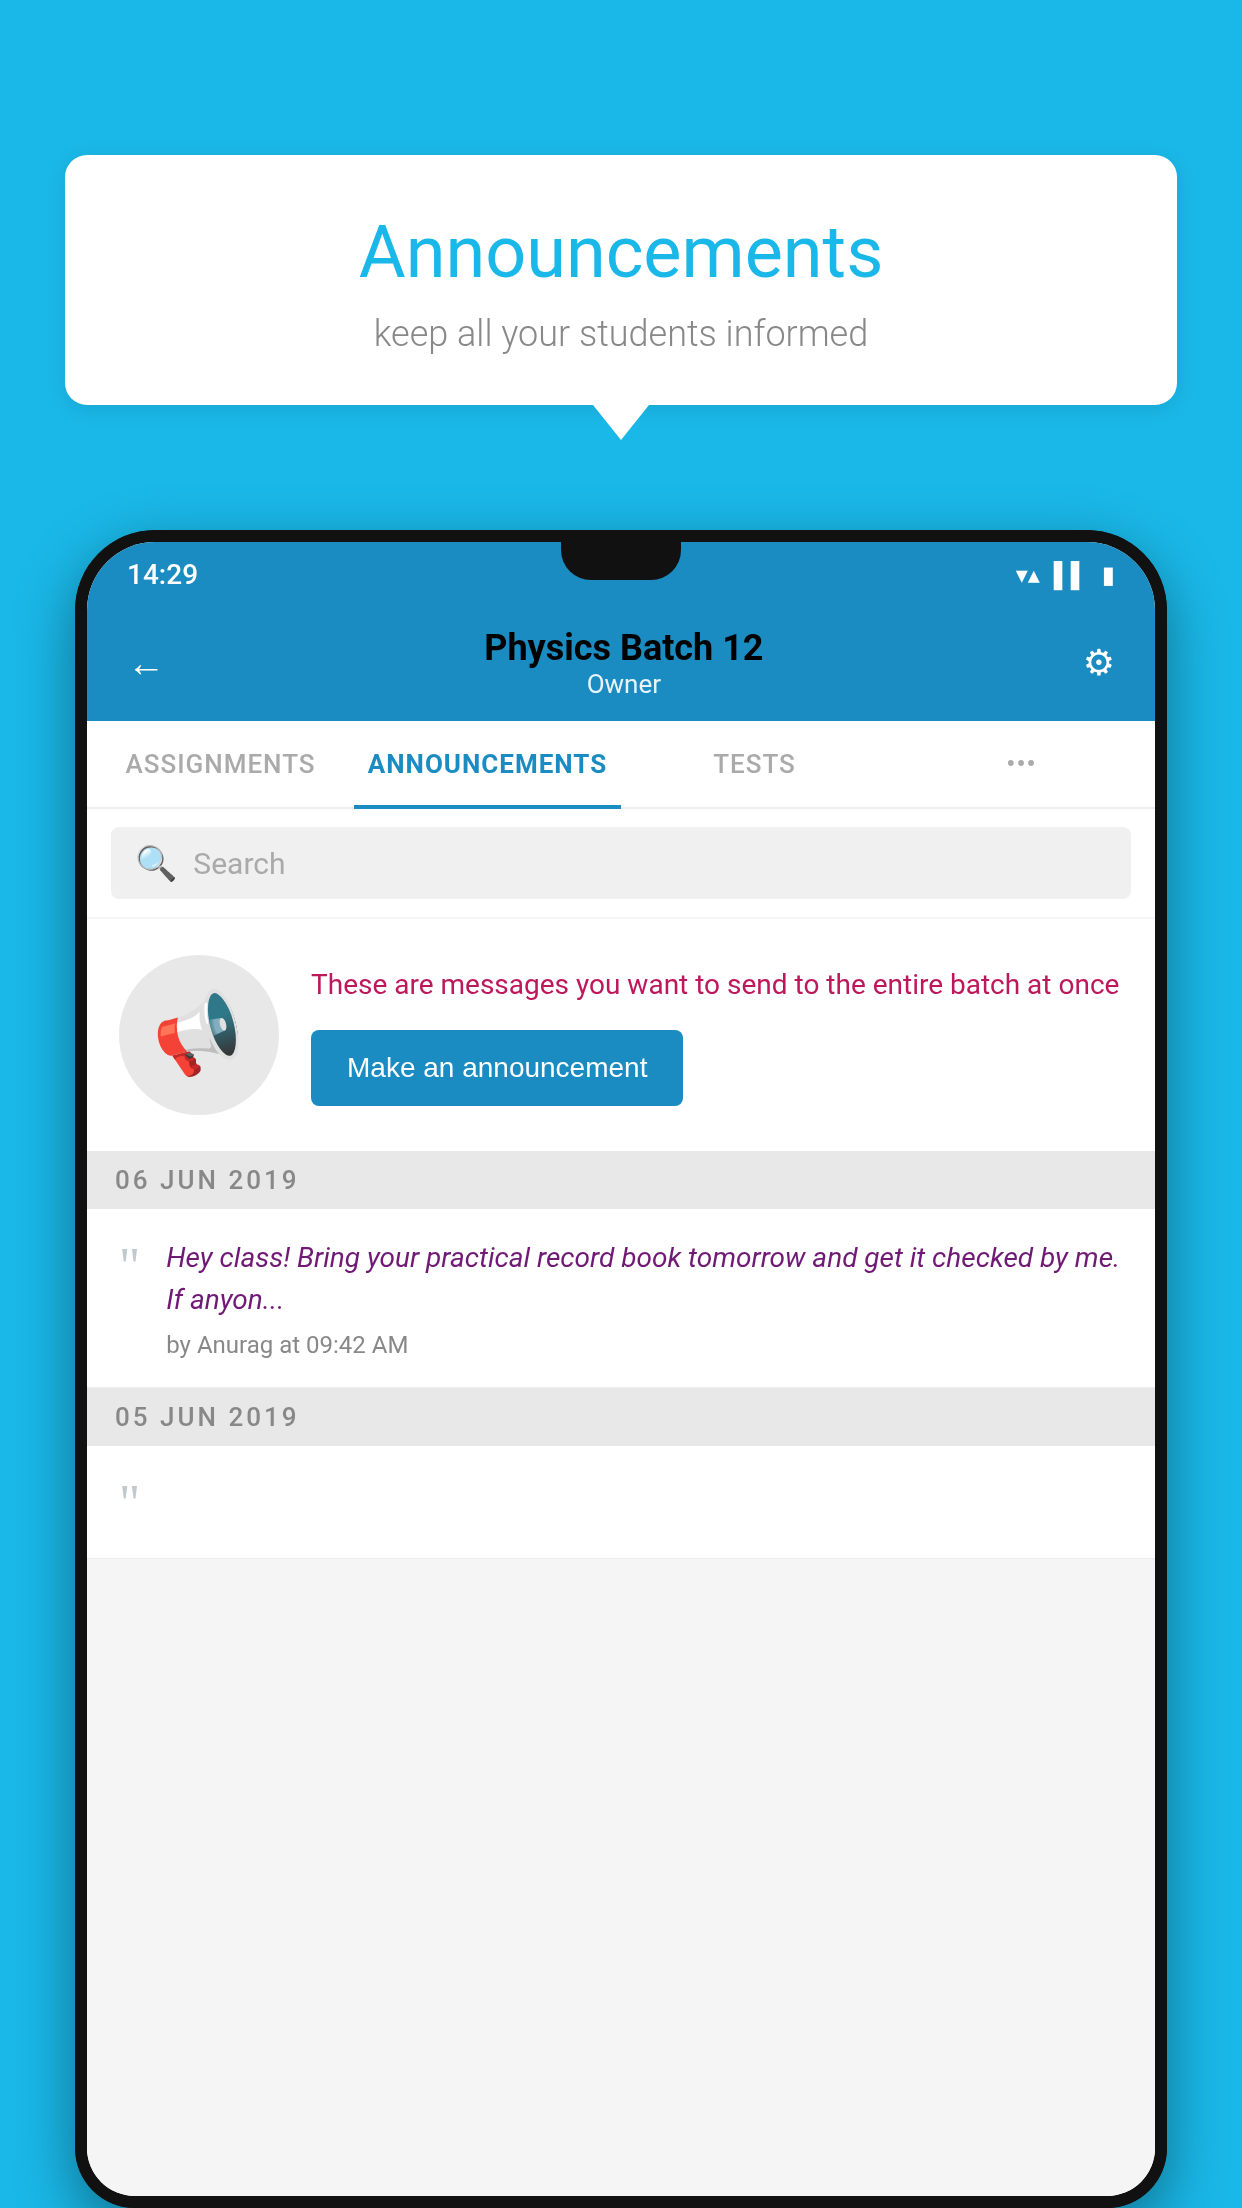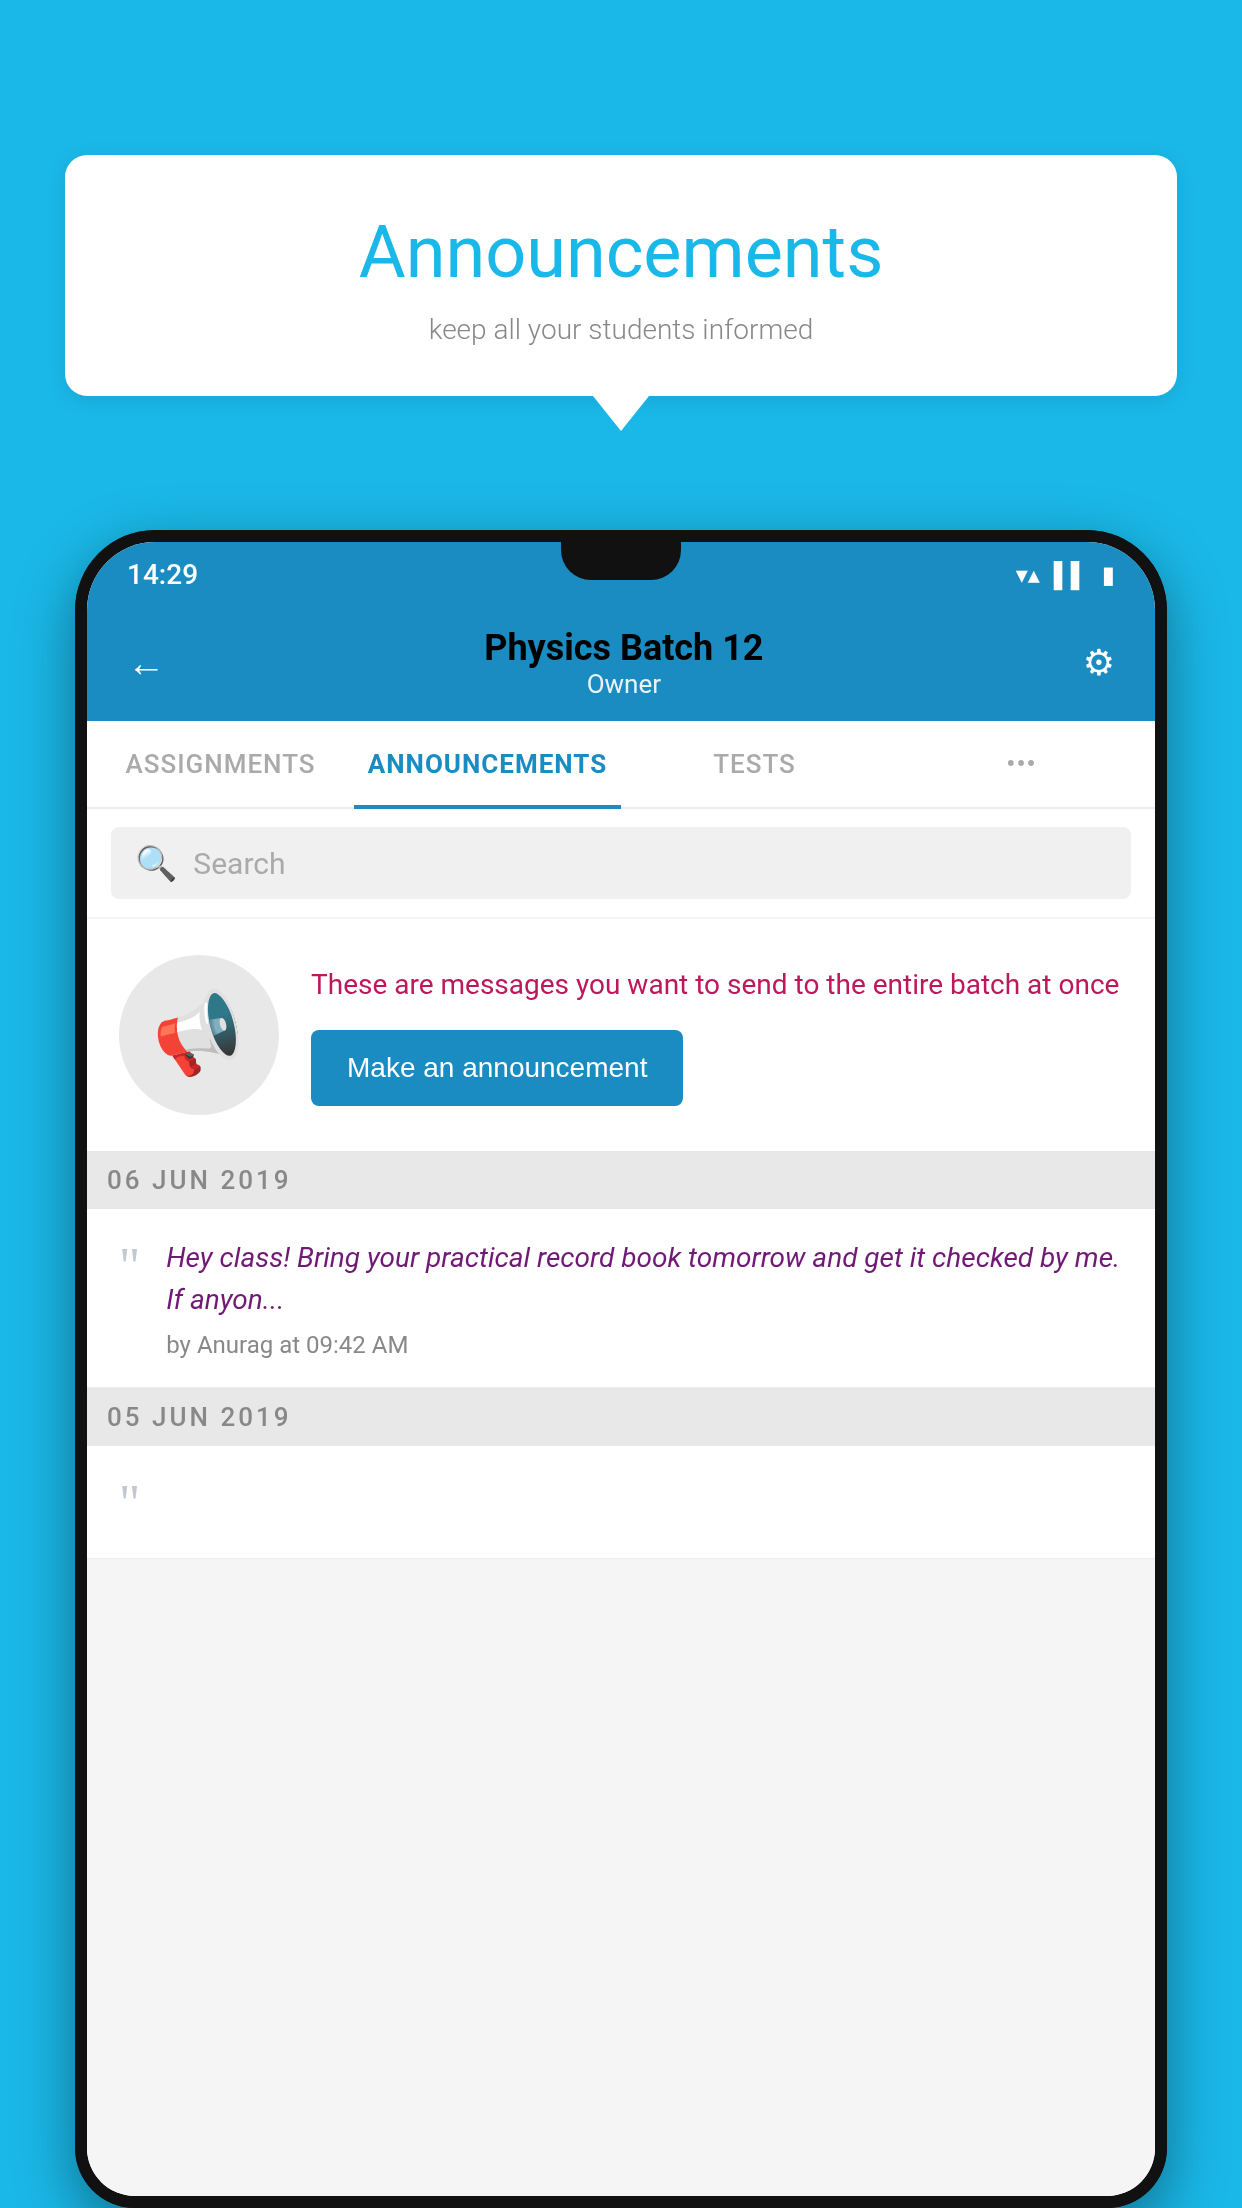--- a/index.html
+++ b/index.html
@@ -43,21 +43,21 @@
     }
 
     .bubble-title {
       font-size: 72px;
       color: #1ab8e8;
       font-weight: 400;
       margin-bottom: 18px;
     }
 
     .bubble-subtitle {
-      font-size: 28px;
+      font-size: 36px;
       color: #888;
       font-weight: 300;
     }
 
     
     .phone-frame {
       position: absolute;
       top: 530px;
       left: 75px;
       right: 75px;
@@ -254,21 +254,21 @@
       padding: 22px 36px;
       font-size: 28px;
       font-weight: 500;
       cursor: pointer;
       display: inline-block;
     }
 
     
     .date-separator {
       background: #e8e8e8;
-      padding: 14px 20px;
+      padding: 14px 28px;
       display: flex;
       align-items: center;
       gap: 10px;
     }
 
     .date-separator-text {
       color: #888;
       font-size: 26px;
       font-weight: 500;
       letter-spacing: 3px;

